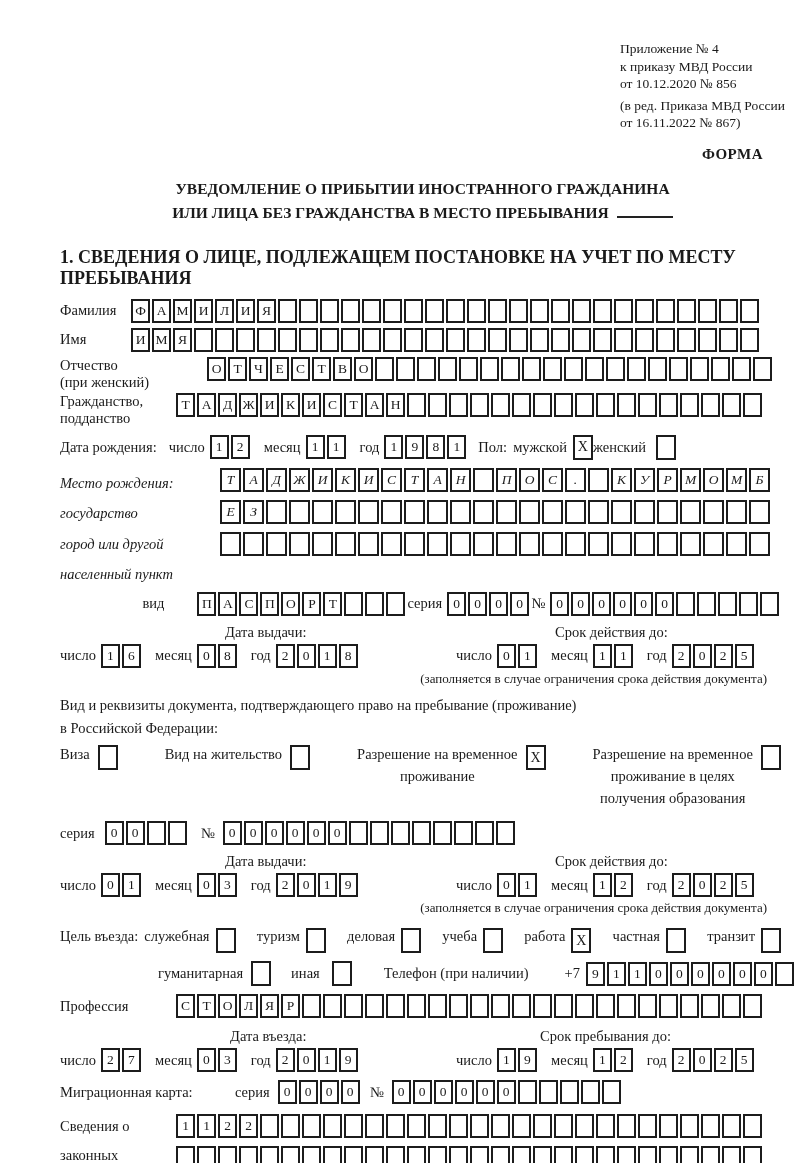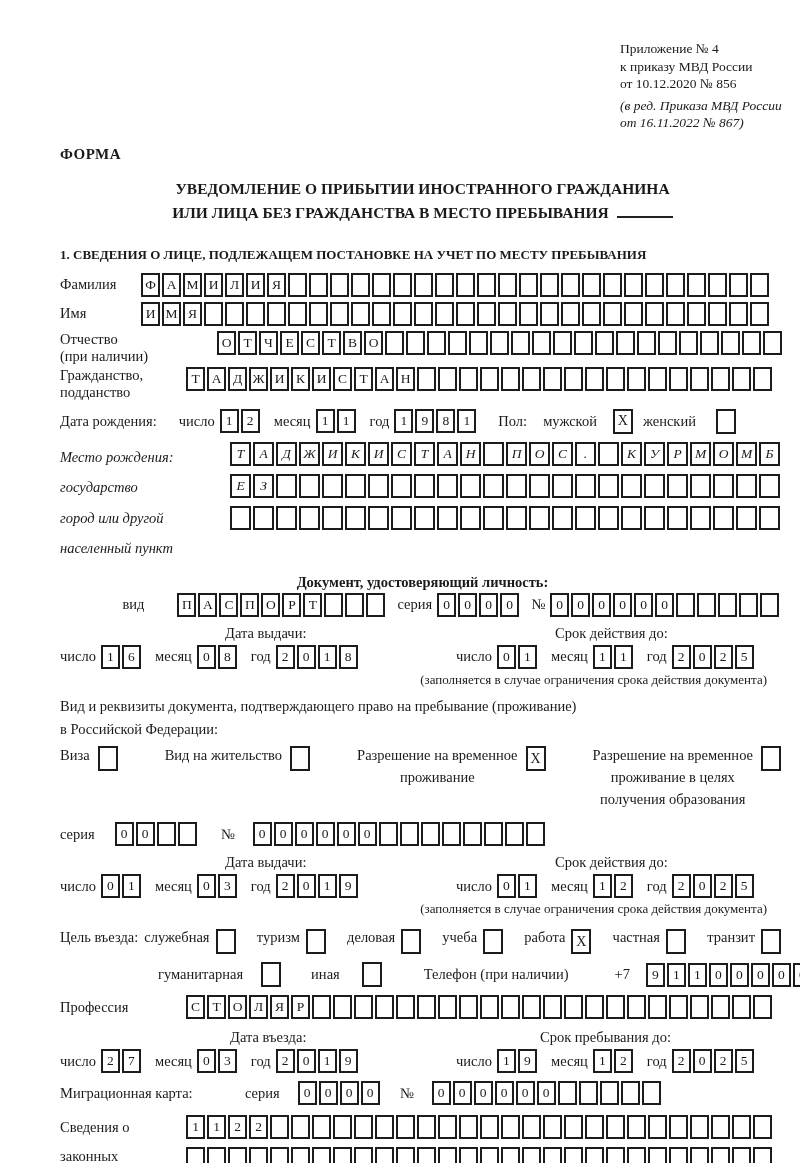--- a/index.html
+++ b/index.html
@@ -7,26 +7,26 @@
     position:relative;
     width:800px;height:1163px;
     background:#ffffff;
     font-family:"Liberation Serif","DejaVu Serif",serif;
     color:#1a1a1a;
     box-sizing:border-box;
     padding:40px 15px 10px 60px;
     overflow:hidden;
   }
   .annex{margin-left:560px;font-size:13.5px;line-height:1.3;white-space:pre-line;}
-  .annex-note{margin-left:560px;font-size:13.5px;line-height:1.3;white-space:pre-line;margin-top:4px;font-style:italic;}
-  .forma{font-weight:bold;font-size:15px;margin-top:14px;padding-right:22px;letter-spacing:.5px;}
+  .annex-note{margin-left:560px;font-size:13.5px;line-height:1.3;white-space:pre-line;margin-top:4px;}
+  .forma{text-align:right;font-weight:bold;font-size:15px;margin-top:14px;padding-right:22px;letter-spacing:.5px;}
   .title{margin-top:14px;text-align:center;font-weight:bold;font-size:15.5px;line-height:1.55;}
   .blank-line{display:inline-block;width:56px;border-bottom:2px solid #222;height:14px;margin-left:8px;}
-  .sec-head{margin-top:22px;font-weight:bold;font-size:13px;}
-  .row{display:flex;align-items:center;margin-top:5px;gap:10px;}
+  .sec-head{margin-top:22px;font-weight:bold;font-size:18px;}
+  .row{display:flex;align-items:center;margin-top:5px;}
   .lbl{font-size:14.5px;flex-shrink:0;}
   .cells{display:flex;flex-wrap:nowrap;}
   .cell{
     box-sizing:border-box;width:19px;height:24px;margin-right:2px;
     border:2px solid #1c1c1c;display:flex;align-items:center;justify-content:center;
     font-size:13.5px;flex-shrink:0;background:#fff;
   }
   .cells.wide .cell{width:21px;}
   .chk{box-sizing:border-box;width:20px;height:25px;border:2px solid #1c1c1c;display:flex;align-items:center;justify-content:center;font-size:14px;flex-shrink:0;background:#fff;}
   .w-surname{width:71px;}
@@ -146,21 +146,21 @@
         <span class="cell"></span>
         <span class="cell"></span>
         <span class="cell"></span>
         <span class="cell"></span>
       </span>
   </div>
 
   <div class="row" style="align-items:flex-start;">
     <span class="lbl w-patr">
       <span>Отчество</span><br>
-      <span>(при наличии)</span>
+      <span>(при женский)</span>
     </span>
     <span class="cells">
         <span class="cell">О</span>
         <span class="cell">Т</span>
         <span class="cell">Ч</span>
         <span class="cell">Е</span>
         <span class="cell">С</span>
         <span class="cell">Т</span>
         <span class="cell">В</span>
         <span class="cell">О</span>
@@ -337,21 +337,20 @@
           <span class="cell"></span>
           <span class="cell"></span>
           <span class="cell"></span>
           <span class="cell"></span>
           <span class="cell"></span>
           <span class="cell"></span>
         </span>
     </span>
   </div>
 
-  <div class="doc-head">Документ, удостоверяющий личность:</div>
 
   <div class="row mt2" style="justify-content:flex-end;padding-right:4px;">
     <span class="dg">
       <span class="lbl">вид</span>
       <span class="cells" style="margin-left:28px;">
           <span class="cell">П</span>
           <span class="cell">А</span>
           <span class="cell">С</span>
           <span class="cell">П</span>
           <span class="cell">О</span>

